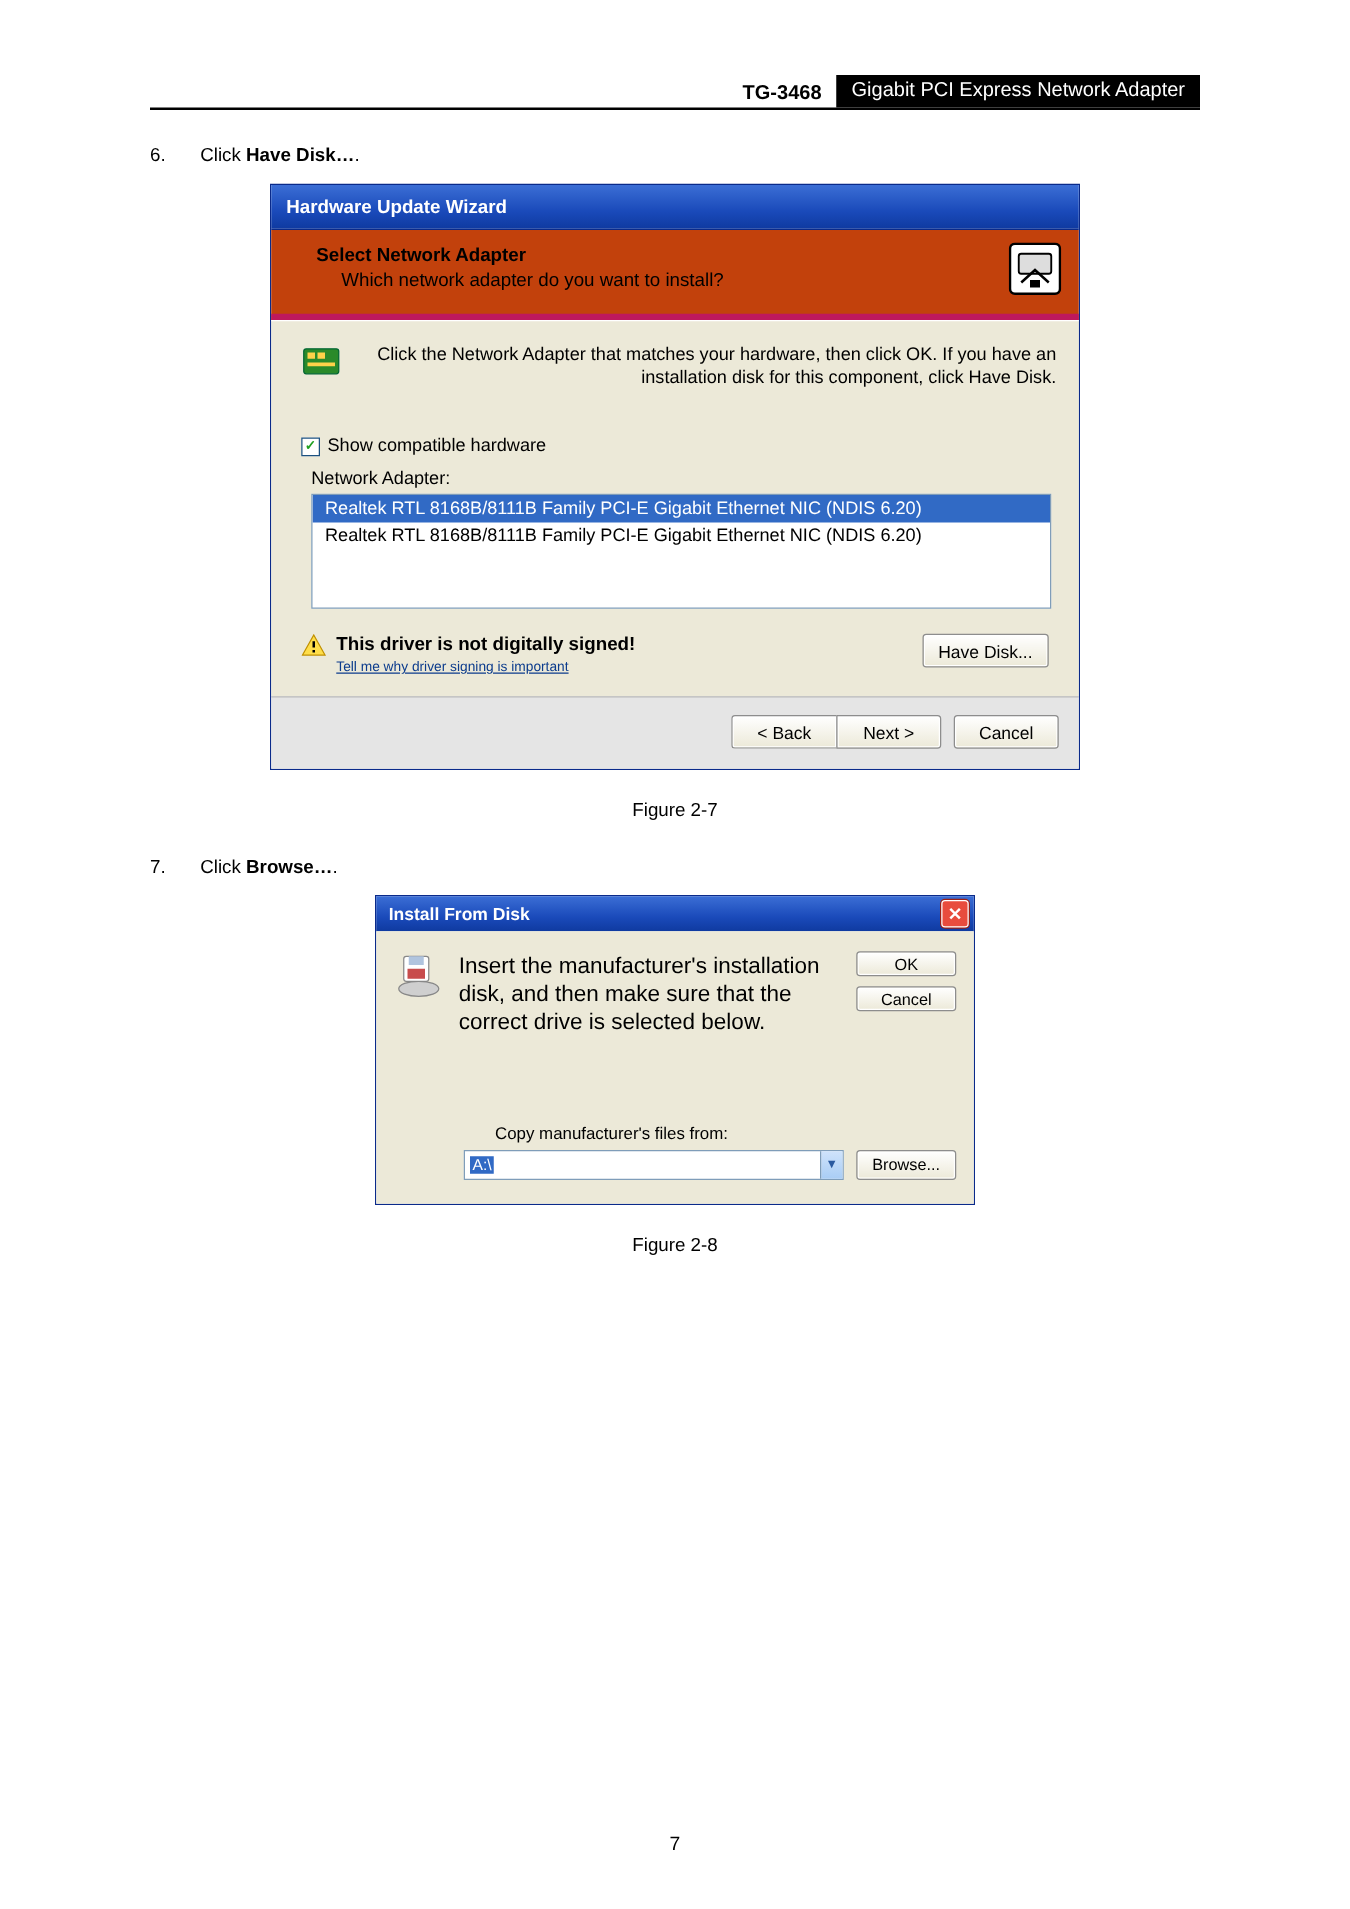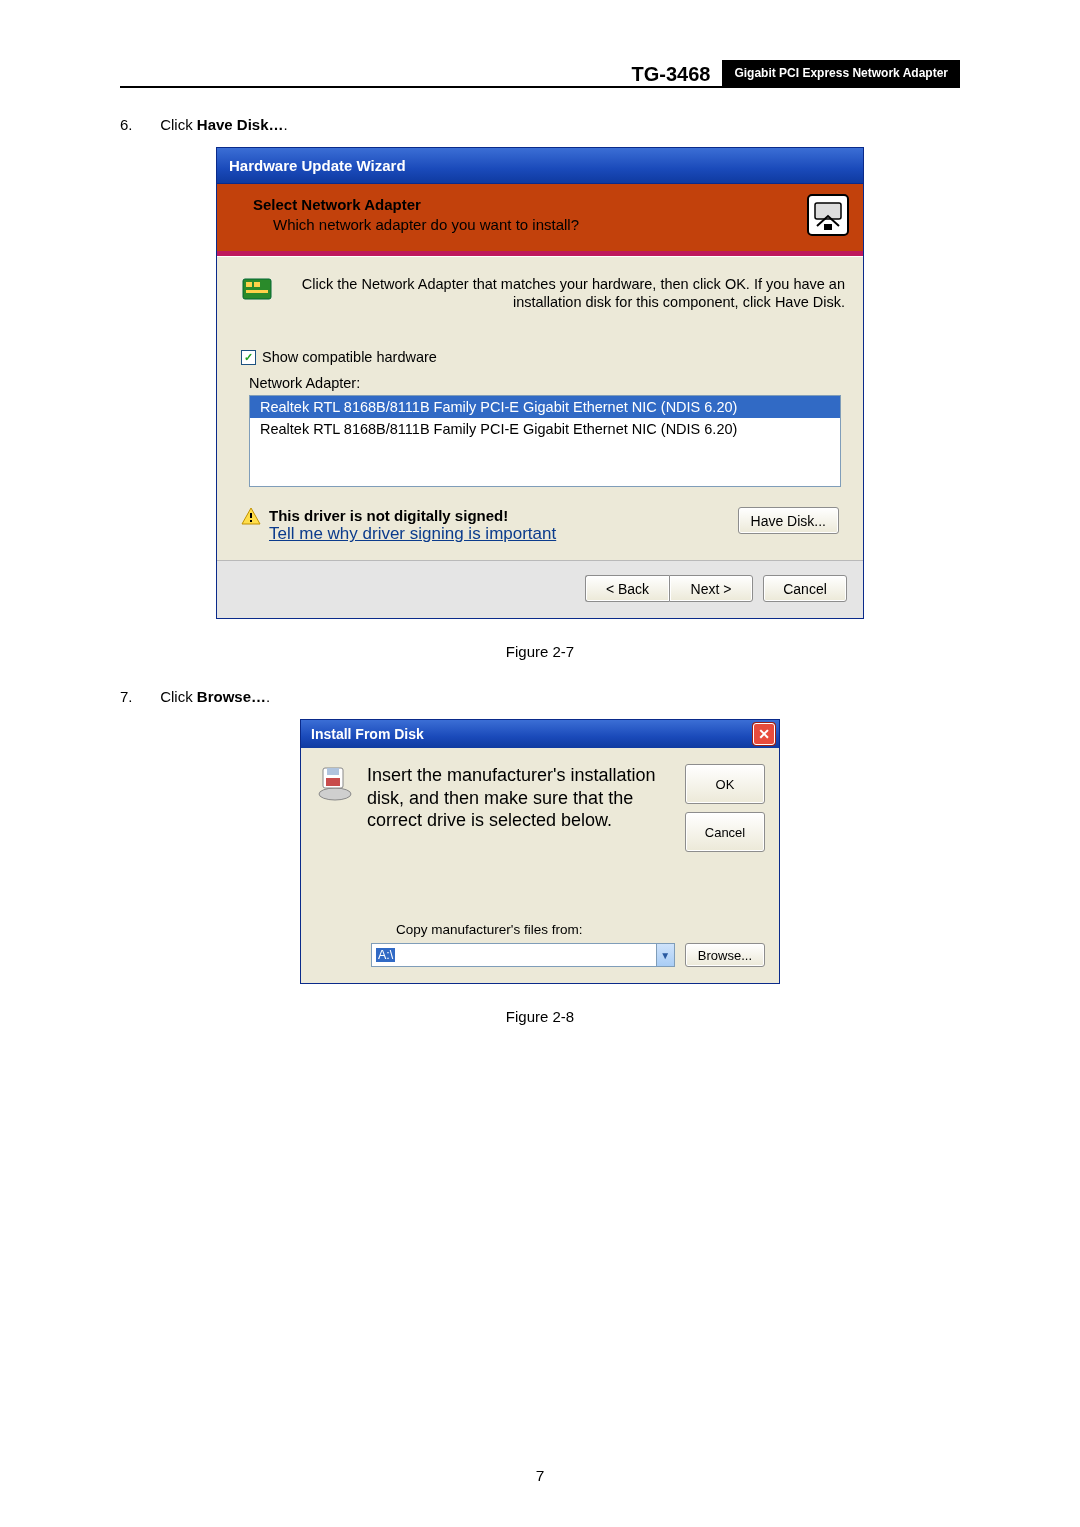--- a/index.html
+++ b/index.html
@@ -19,30 +19,30 @@
   }
   .header-bar {
     display: flex;
     align-items: stretch;
     border-bottom: 2px solid #000;
     height: 28px;
   }
   .header-spacer { flex: 1; }
   .header-model {
     font-weight: 700;
-    font-size: 20px;
+    font-size: 16px;
     padding: 3px 12px 0 12px;
     display: flex;
     align-items: center;
   }
   .header-title {
     background: #000;
     color: #fff;
-    font-weight: 700;
-    font-size: 12px;
+    font-weight: 400;
+    font-size: 16px;
     padding: 3px 12px;
     display: flex;
     align-items: center;
   }
   .instr {
     margin-top: 28px;
     margin-bottom: 14px;
   }
   .instr .num {
     display: inline-block;
@@ -145,21 +145,21 @@
   .warn-row {
     display: flex;
     align-items: flex-start;
     margin: 20px 6px 4px 6px;
   }
   .warn-col { flex: 1; }
   .warn-title { font-weight: 700; }
   .warn-link {
     color: #0b3b8c;
     text-decoration: underline;
-    font-size: 17px;
+    font-size: 11px;
   }
 
   .btn {
     display: inline-flex;
     align-items: center;
     justify-content: center;
     min-width: 84px;
     height: 27px;
     padding: 0 12px;
     border: 1px solid #8d8d8d;
@@ -237,21 +237,21 @@
   .dlg-text {
     flex: 1;
     font-size: 18px;
     line-height: 1.25;
   }
   .dlg-buttons {
     display: flex;
     flex-direction: column;
     gap: 8px;
   }
-  .dlg-buttons .btn { min-width: 80px; height: 40px; font-size: 13px; }
+  .dlg-buttons .btn { min-width: 80px; height: 20px; font-size: 13px; }
 
   .dlg-lower-label {
     font-size: 13.5px;
     margin-top: 70px;
     margin-bottom: 6px;
     margin-left: 81px;
   }
   .dlg-lower-row {
     display: flex;
     gap: 10px;

